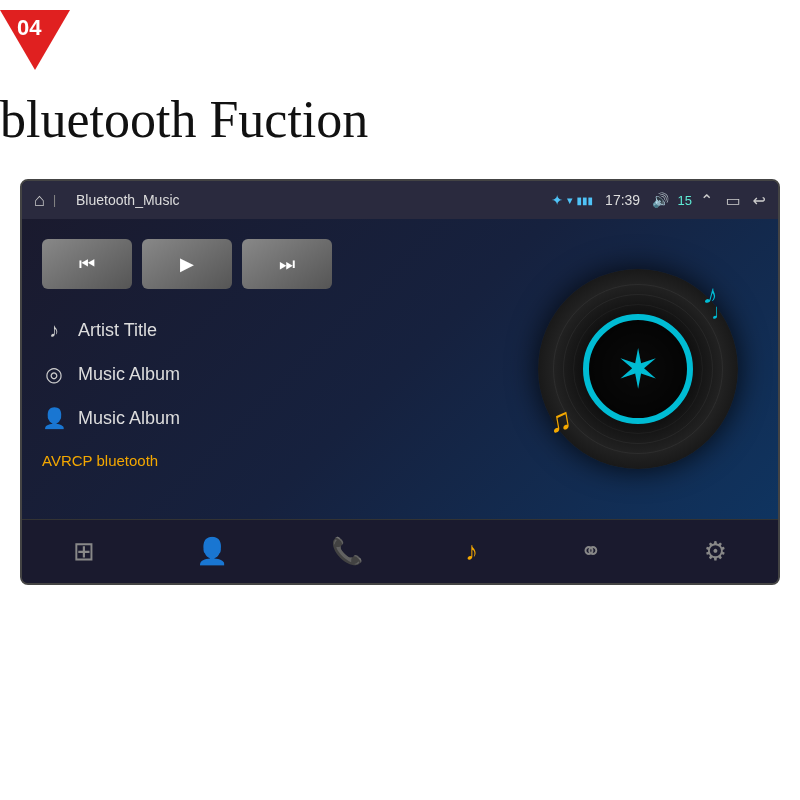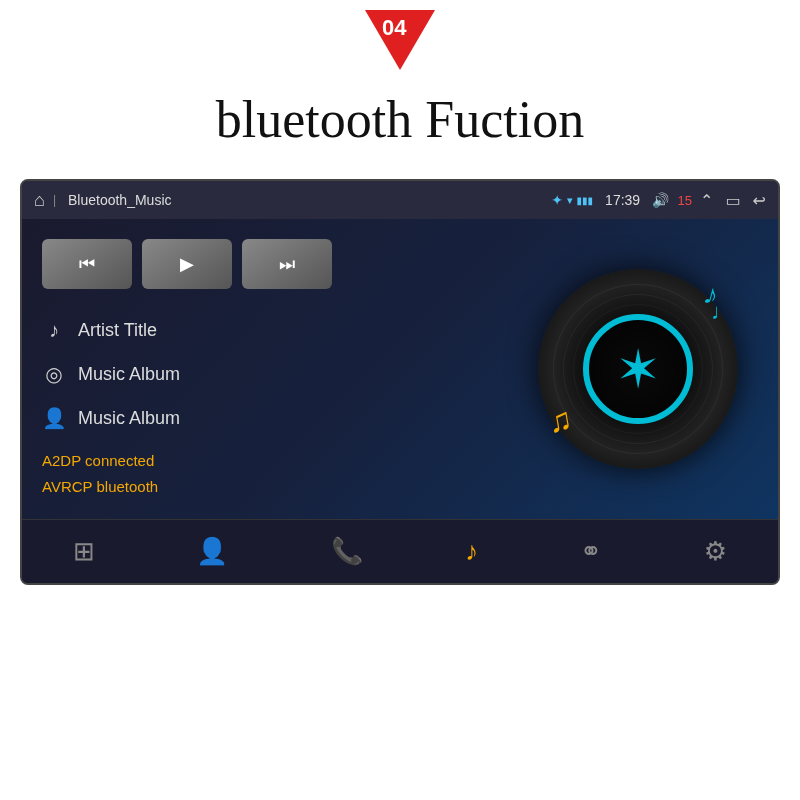--- a/index.html
+++ b/index.html
@@ -8,21 +8,21 @@
       height: 800px;
       background: #ffffff;
       font-family: Arial, sans-serif;
       overflow: hidden;
       position: relative;
     }
 
     
     .top-badge-area {
       display: flex;
-      justify-content: center;
+      justify-content: flex-start;
       padding-top: 10px;
       height: 70px;
     }
     .badge-triangle {
       width: 0;
       height: 0;
       border-left: 35px solid transparent;
       border-right: 35px solid transparent;
       border-top: 60px solid #e02020;
       position: relative;
@@ -31,21 +31,20 @@
       position: absolute;
       top: -55px;
       left: -18px;
       color: white;
       font-size: 22px;
       font-weight: bold;
     }
 
     
     .main-title {
-      text-align: center;
       font-size: 52px;
       font-weight: 400;
       color: #111;
       padding: 20px 0 30px 0;
       font-family: Georgia, serif;
     }
 
     
     .android-screen {
       margin: 0 20px;
@@ -67,41 +66,41 @@
       gap: 8px;
     }
     .status-bar .home-icon {
       font-size: 18px;
       color: #ccc;
     }
     .status-bar .app-name {
       flex: 1;
       font-size: 14px;
       color: #ddd;
-      margin-left: 4px;
+      margin-left: 12px;
     }
     .status-bar .status-icons {
       display: flex;
       align-items: center;
       gap: 4px;
       font-size: 12px;
       color: #4fc3f7;
     }
     .status-bar .time {
       font-size: 14px;
       color: #ddd;
       margin: 0 4px;
     }
     .status-bar .volume-icon {
       font-size: 14px;
       color: #ddd;
     }
     .status-bar .vol-num {
       font-size: 13px;
-      color: #ef4444;
+      color: #5eead4;
     }
     .status-bar .expand-icon {
       font-size: 16px;
       color: #ccc;
     }
     .status-bar .window-icon, .status-bar .back-icon {
       font-size: 16px;
       color: #ccc;
       margin-left: 4px;
     }
@@ -338,21 +337,20 @@
         <span class="meta-icon">◎</span>
         <span class="meta-label">Music Album</span>
       </div>
 
       <div class="meta-row">
         <span class="meta-icon">👤</span>
         <span class="meta-label">Music Album</span>
       </div>
 
       <div class="connection-status">
-        <div class="conn-line">A2DP connected</div>
         <div class="conn-line">AVRCP bluetooth</div>
       </div>
 
     </div>
 
     <div class="right-panel">
       <div class="vinyl-disc">
         <div class="groove-1"></div>
         <div class="groove-2"></div>
         <div class="groove-3"></div>

